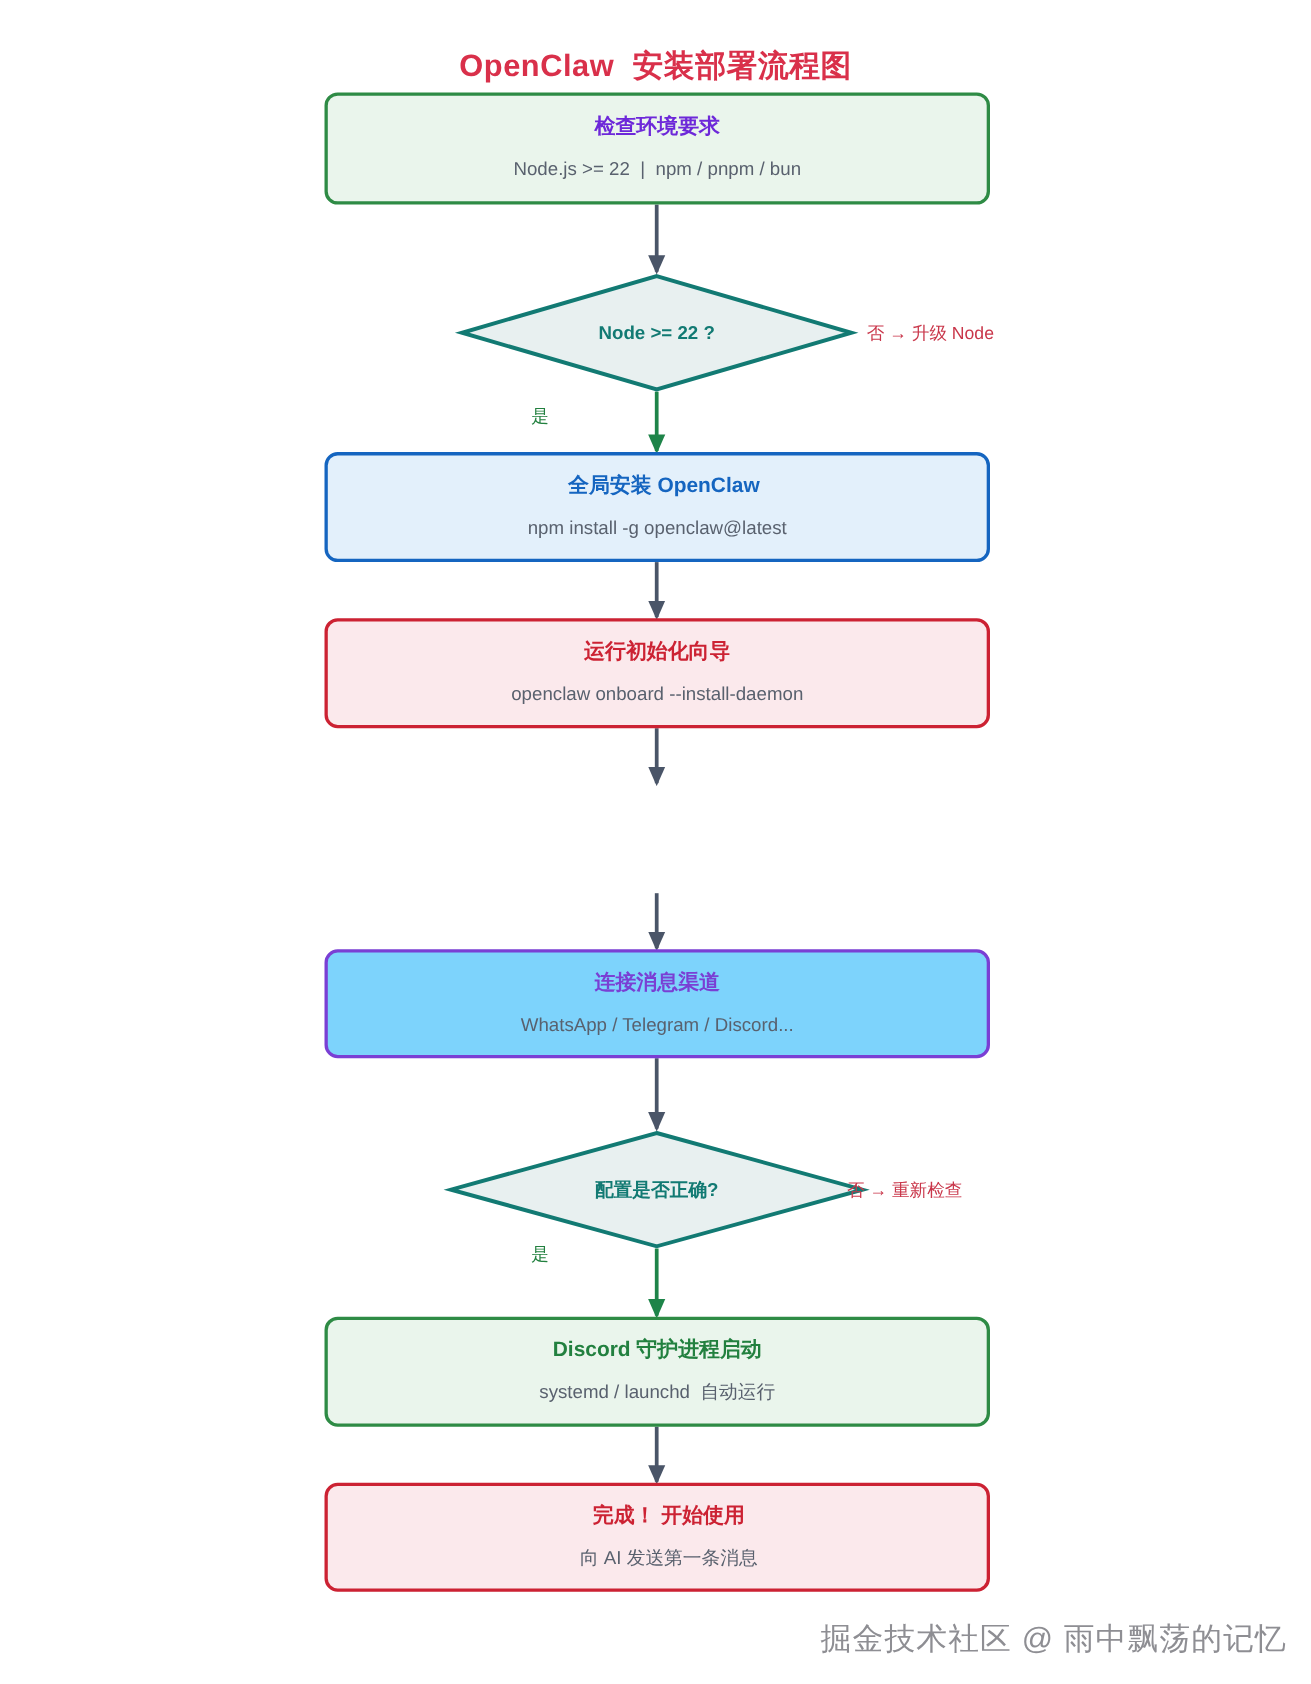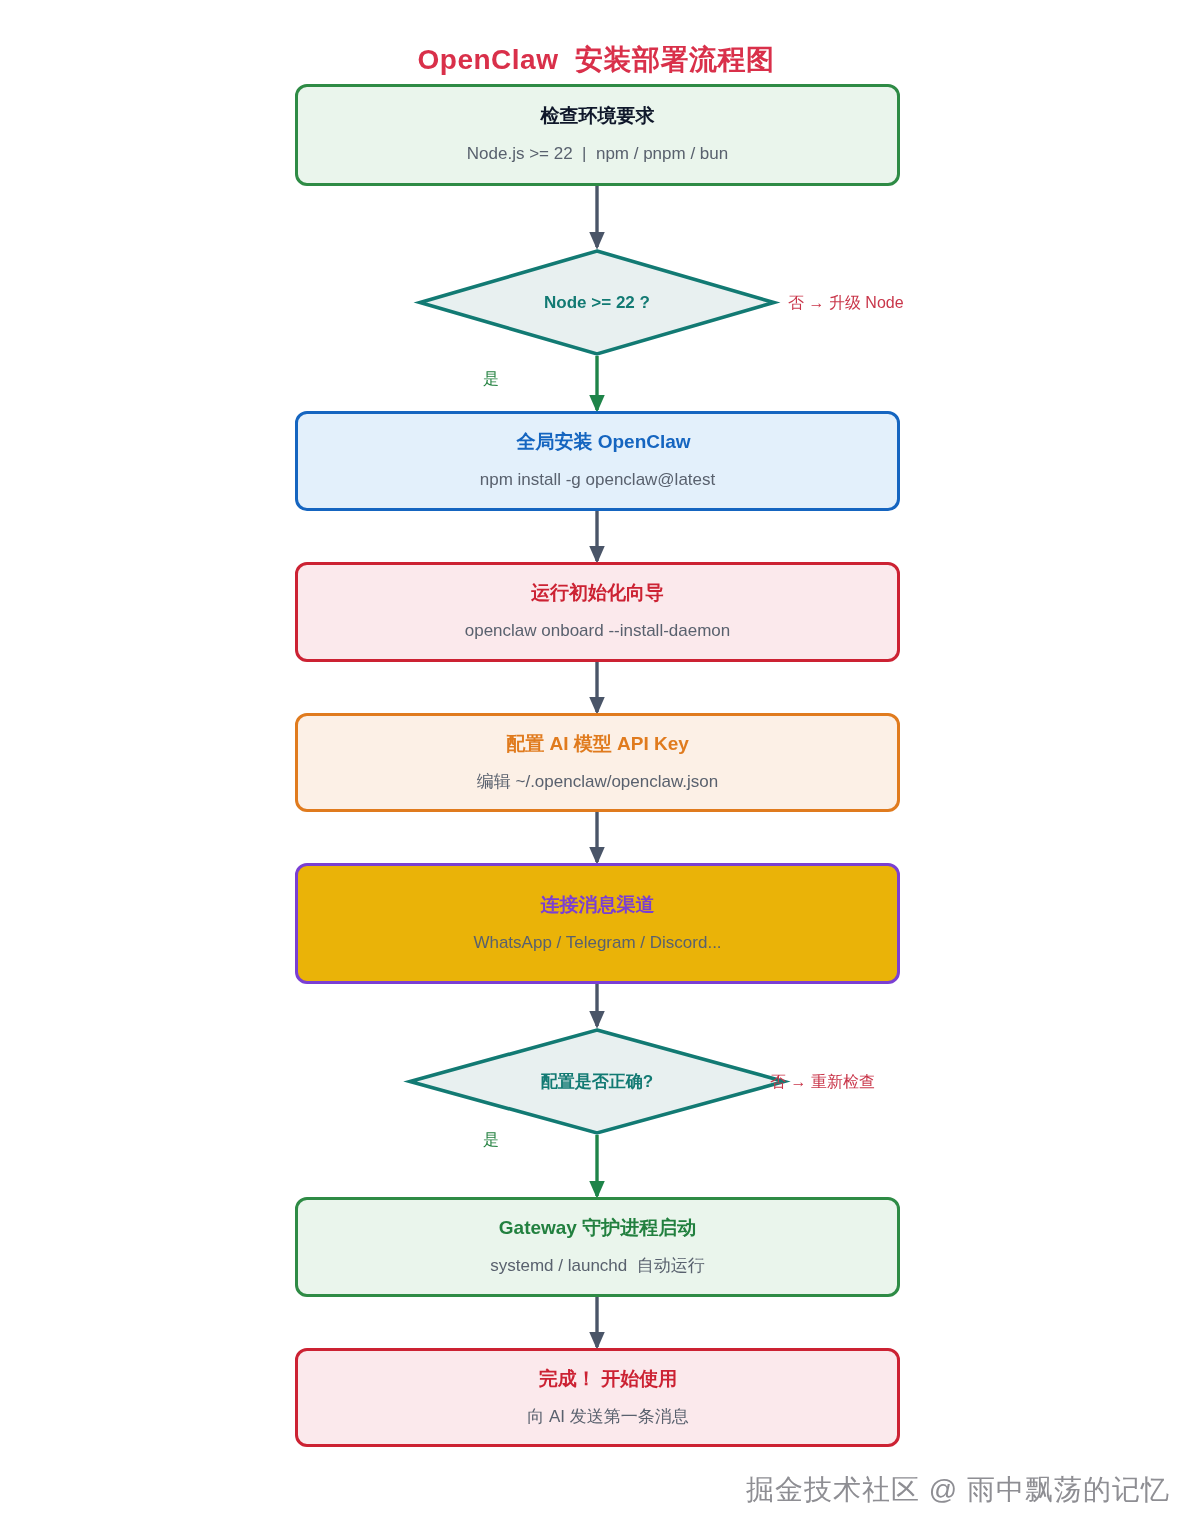--- a/index.html
+++ b/index.html
@@ -150,21 +150,21 @@
     <line x1="597" y1="812" x2="597" y2="862" stroke="#4a5568" stroke-width="3.4" marker-end="url(#arrow-gray)"></line>
 
     <line x1="597" y1="962" x2="597" y2="1026" stroke="#4a5568" stroke-width="3.4" marker-end="url(#arrow-gray)"></line>
 
     <line x1="597" y1="1135" x2="597" y2="1196" stroke="#1e8449" stroke-width="3.4" marker-end="url(#arrow-green)"></line>
 
     <line x1="597" y1="1297" x2="597" y2="1347" stroke="#4a5568" stroke-width="3.4" marker-end="url(#arrow-gray)"></line>
   </svg>
 
   <div class="node" style="top:84px; height:102px; border-color:#2e8b45; background:#eaf5ec;">
-    <div class="n-title" style="color:#0f172a;">检查环境要求</div>
+    <div class="n-title" style="color:#6d28d9;">检查环境要求</div>
     <div class="n-sub">Node.js &gt;= 22  |  npm / pnpm / bun</div>
   </div>
 
   <div class="diamond-wrap" style="left:418px; top:249px;">
     <svg width="358" height="107">
       <polygon points="179,2 356,53.5 179,105 2,53.5" fill="#e8f0f0" stroke="#127a73" stroke-width="3.6" stroke-linejoin="miter"></polygon>
     </svg>
     <div class="diamond-label">Node &gt;= 22 ?</div>
   </div>
   <div class="branch-no" style="left:788px; top:293px;">否 → 升级 Node</div>
@@ -173,41 +173,37 @@
   <div class="node" style="top:411px; height:100px; border-color:#1565c0; background:#e3f0fb;">
     <div class="n-title" style="color:#1565c0;margin-left:12px;">全局安装 OpenClaw</div>
     <div class="n-sub">npm install -g openclaw@latest</div>
   </div>
 
   <div class="node" style="top:562px; height:100px; border-color:#cc2233; background:#fbe9ec;">
     <div class="n-title" style="color:#cc2233;">运行初始化向导</div>
     <div class="n-sub">openclaw onboard --install-daemon</div>
   </div>
 
-  <div class="node" style="top:713px; height:99px; border-color:#e07b1e; background:#fcf0e6;">
-    <div class="n-title" style="color:#e07b1e;">配置 AI 模型 API Key</div>
-    <div class="n-sub">编辑 ~/.openclaw/openclaw.json</div>
-  </div>
-
-  <div class="node" style="top:863px; height:121px; border-color:#7a3fd4; background:#eab308;">
+
+  <div class="node" style="top:863px; height:99px; border-color:#7a3fd4; background:#7dd3fc;">
     <div class="n-title" style="color:#7a3fd4;">连接消息渠道</div>
     <div class="n-sub">WhatsApp / Telegram / Discord...</div>
   </div>
 
   <div class="diamond-wrap" style="left:408px; top:1028px; width:378px; height:107px;">
     <svg width="378" height="107">
       <polygon points="189,2 376,53.5 189,105 2,53.5" fill="#e8f0f0" stroke="#127a73" stroke-width="3.6" stroke-linejoin="miter"></polygon>
     </svg>
     <div class="diamond-label" style="width:378px;">配置是否正确?</div>
   </div>
   <div class="branch-no" style="left:770px; top:1072px;">否 → 重新检查</div>
   <div class="branch-yes" style="left:483px; top:1130px;">是</div>
 
   <div class="node" style="top:1197px; height:100px; border-color:#2e8b45; background:#eaf5ec;">
-    <div class="n-title" style="color:#22803f;">Gateway 守护进程启动</div>
+    <div class="n-title" style="color:#22803f;">Discord 守护进程启动</div>
     <div class="n-sub">systemd / launchd  自动运行</div>
   </div>
 
   <div class="node" style="top:1348px; height:99px; border-color:#cc2233; background:#fbe9ec;padding-left:21px;">
     <div class="n-title" style="color:#cc2233;">完成！ 开始使用</div>
     <div class="n-sub">向 AI 发送第一条消息</div>
   </div>
 
   <div class="watermark">掘金技术社区 @ 雨中飘荡的记忆</div>
 

